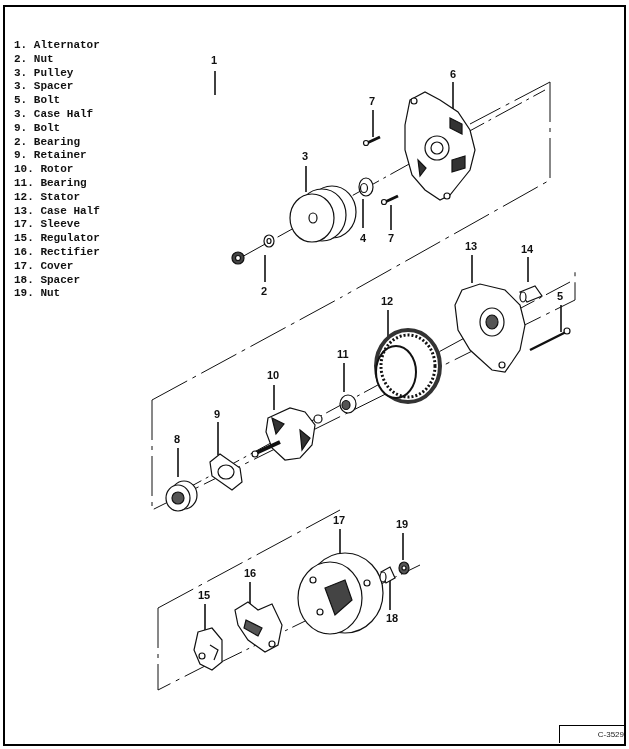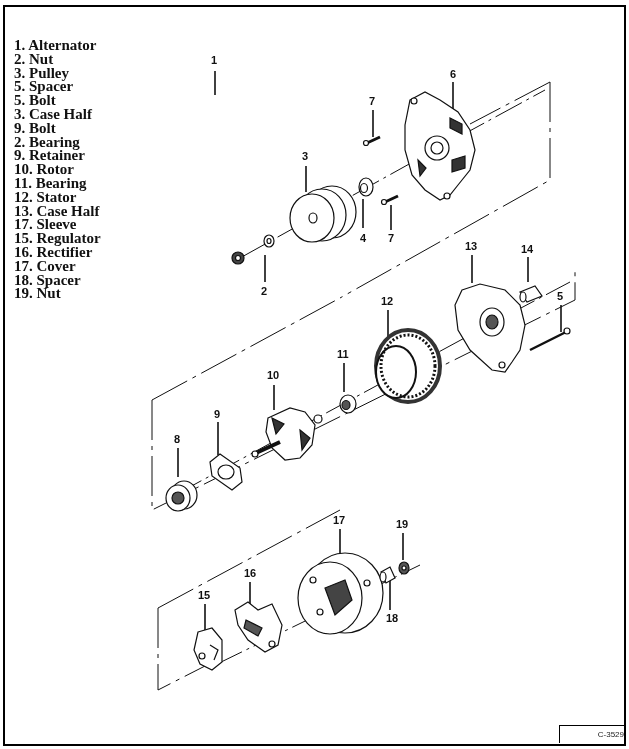--- a/index.html
+++ b/index.html
@@ -1,33 +1,33 @@
 <!DOCTYPE html>
 <html><head>
   <meta charset="utf-8">
   <style>
     html, body { margin: 0; padding: 0; background: #ffffff; }
     body { width: 629px; height: 749px; position: relative; overflow: hidden; font-family: "Liberation Sans", sans-serif; }
     .frame { position: absolute; left: 3px; top: 5px; width: 619px; height: 737px; border: 2px solid #000; border-right-width: 2px; }
-    .legend { position: absolute; left: 14px; top: 39px; font-family: Liberation Serif, serif; font-weight: bold; font-size: 15px; line-height: 13.8px; color: #111; }
+    .legend { position: absolute; left: 14px; top: 39px; font-family: Liberation Mono, monospace; font-weight: bold; font-size: 11px; line-height: 13.8px; color: #111; }
     .legend div { white-space: nowrap; }
     .code-box { position: absolute; left: 559px; top: 725px; width: 64px; height: 17px; border-left: 1px solid #000; border-top: 1px solid #000; font-size: 8px; color: #222; text-align: right; line-height: 17px; }
     svg.diagram { position: absolute; left: 0; top: 0; }
     .callout { font-family: "Liberation Sans", sans-serif; font-weight: bold; font-size: 11px; fill: #111; }
   </style>
 </head>
 <body>
 
 <div class="frame"></div>
 
 <div class="legend">
   <div>1. Alternator</div>
   <div>2. Nut</div>
   <div>3. Pulley</div>
-  <div>5. Spacer</div>
+  <div>3. Spacer</div>
   <div>5. Bolt</div>
   <div>3. Case Half</div>
   <div>9. Bolt</div>
   <div>2. Bearing</div>
   <div>9. Retainer</div>
   <div>10. Rotor</div>
   <div>11. Bearing</div>
   <div>12. Stator</div>
   <div>13. Case Half</div>
   <div>17. Sleeve</div>

